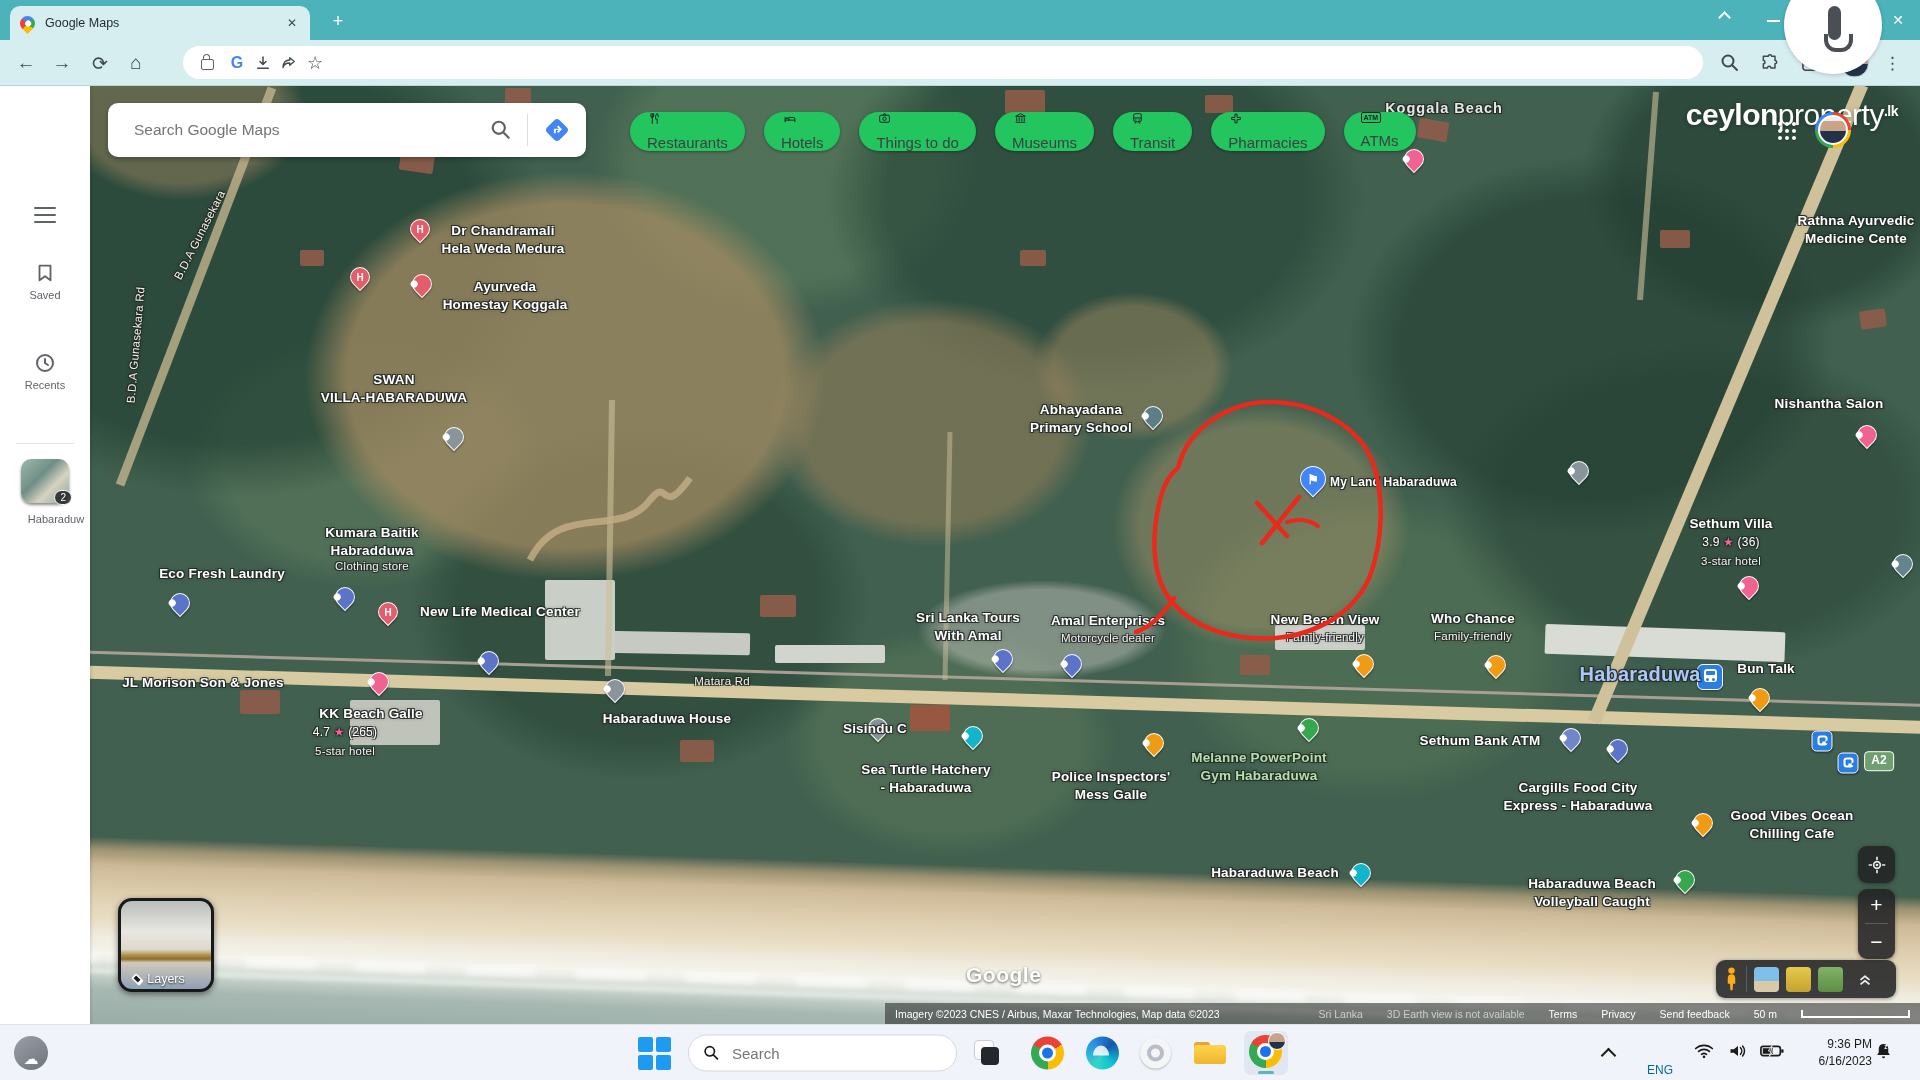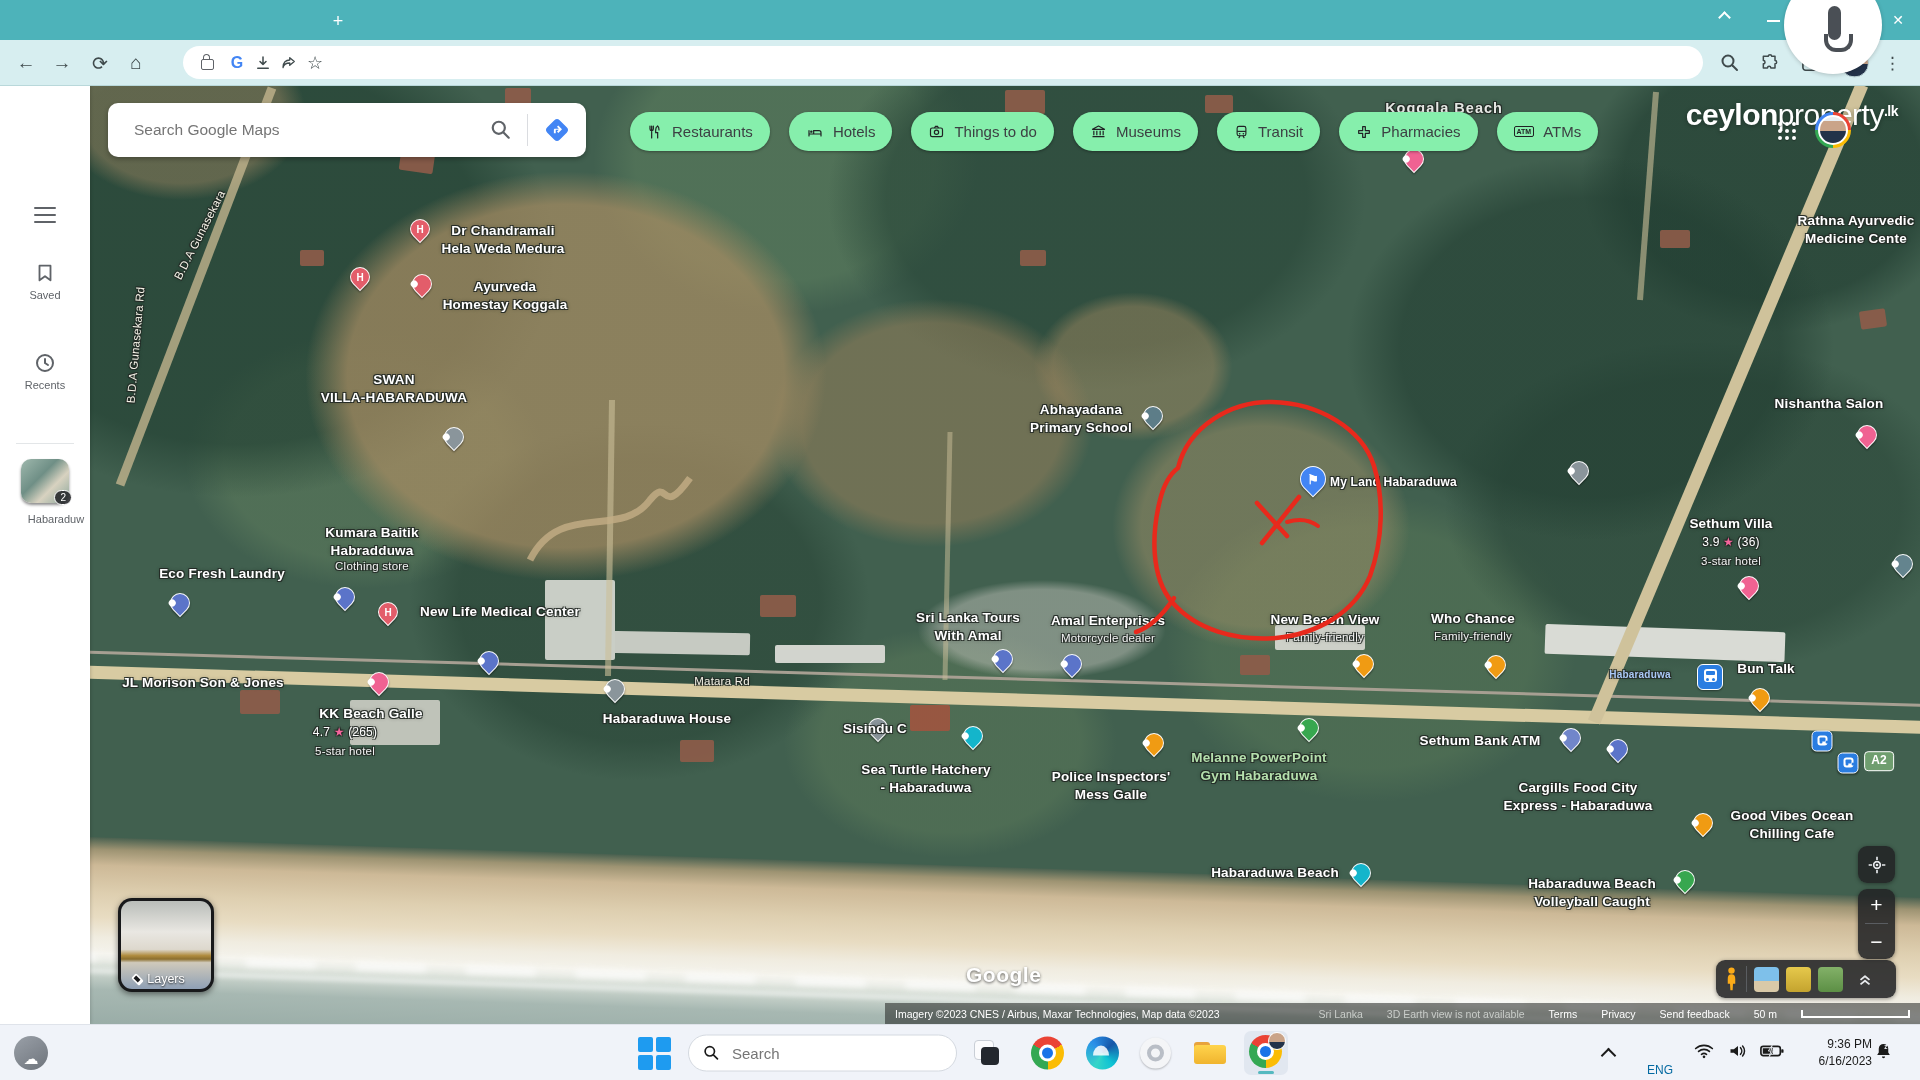--- a/index.html
+++ b/index.html
@@ -89,21 +89,21 @@
   
   .ml{position:absolute;transform:translate(-50%,-50%);text-align:center;white-space:nowrap;line-height:1.3;
       font-weight:bold;letter-spacing:.2px;
       text-shadow:-1px -1px 0 rgba(35,42,38,.9),1px -1px 0 rgba(35,42,38,.9),-1px 1px 0 rgba(35,42,38,.9),1px 1px 0 rgba(35,42,38,.9),0 0 4px rgba(0,0,0,.45);}
   .ml.poi{font-size:13.5px;color:#fff;}
   .ml.sub{font-size:11.5px;color:#f2f2f2;font-weight:normal;}
   .ml.rating{font-size:12px;color:#fff;font-weight:normal;}
   .ml.area{font-size:14.5px;color:#e4e7e3;letter-spacing:1px;}
   .ml.road{font-size:11.5px;color:#f4f1e6;font-weight:normal;}
   .ml.green{font-size:13.5px;color:#b5e0ad;}
-  .ml.transit{font-size:10px;color:#aac8f7;}
+  .ml.transit{font-size:20px;color:#aac8f7;}
   .ml.myland{font-size:12px;color:#fff;transform:translate(0,-50%);text-align:left;}
   .ml.badge{font-size:12px;color:#fff;background:#6f9e6f;border:1.5px solid #fff;border-radius:4px;
       padding:1px 6px;text-shadow:none;font-weight:bold;}
 
   
   .pin{position:absolute;width:20px;height:20px;border-radius:50% 50% 50% 0;transform:rotate(-45deg);
        border:1.5px solid rgba(255,255,255,.95);box-sizing:border-box;box-shadow:-1px 1px 2px rgba(0,0,0,.4);}
   .pin.big{width:26px;height:26px;}
   .pg{position:absolute;inset:0;display:flex;align-items:center;justify-content:center;transform:rotate(45deg);
       color:#fff;font-size:10px;font-weight:bold;}
@@ -123,22 +123,22 @@
 
   
   #msearch{position:absolute;left:108px;top:103px;width:478px;height:54px;background:#fff;border-radius:10px;
      box-shadow:0 2px 5px rgba(0,0,0,.3);z-index:30;display:flex;align-items:center;}
   #msearch input{border:none;outline:none;font-size:15.5px;color:#5f6368;margin-left:24px;width:330px;
      font-family:"Liberation Sans",sans-serif;background:transparent;}
   #msearch .sdiv{position:absolute;left:419px;top:11px;width:1px;height:32px;background:#dadce0;}
   .dirbox{position:absolute;left:434px;top:12px;width:30px;height:30px;}
 
   #chips{position:absolute;left:630px;top:112px;display:flex;gap:19px;z-index:30;}
-  .chip{display:flex;align-items:center;gap:9px;height:39px;padding:0 17px;background:#86efac;border-radius:20px;
-        box-shadow:0 1px 3px rgba(0,0,0,.35);font-size:15px;color:#3c4043;white-space:nowrap;}
+  .chip{display:flex;align-items:flex-start;gap:9px;height:39px;padding:0 17px;background:#22c55e;border-radius:20px;
+        box-shadow:0 1px 3px rgba(0,0,0,.35);font-size:15px;color:#3c4043;white-space:nowrap;flex-direction:column;}
   .atm-ic{font-size:7px;font-weight:bold;border:1.3px solid #202124;border-radius:2px;padding:1px 2px;color:#202124;}
 
   
   #watermark{position:absolute;right:22px;top:98px;z-index:29;color:#fff;font-size:30px;letter-spacing:-.5px;
      text-shadow:0 1px 4px rgba(0,0,0,.35);}
   #watermark .w1{font-weight:bold;}
   #watermark .w3{font-size:14px;vertical-align:9px;font-weight:bold;}
   #apps-grid{position:absolute;left:1778px;top:122px;width:20px;height:20px;z-index:30;
      display:grid;grid-template-columns:repeat(3,4px);grid-template-rows:repeat(3,4px);gap:3px;}
   #apps-grid i{background:#fff;border-radius:50%;box-shadow:0 1px 1px rgba(0,0,0,.3);}
@@ -224,20 +224,25 @@
   #tray-wifi{left:1694px;}#tray-vol{left:1728px;}#tray-batt{left:1760px;}
   #tray-clock{left:1788px;width:84px;text-align:right;font-size:12px;color:#1b1b1b;line-height:1.4;}
   #tray-bell{left:1874px;}
 
   [data-interactable]{cursor:default;}
 </style>
 </head>
 <body>
 
 <div id="tabbar" data-interactable="false">
+  <div class="tab" data-interactable="true">
+    <span class="favicon" data-interactable="false"></span>
+    <span class="tab-title" data-interactable="false">Google Maps</span>
+    <span class="tab-close" data-interactable="true"></span>
+  </div>
   <span class="newtab" data-interactable="true"></span>
   <span class="wctl" id="tab-chevron" data-interactable="true" style="transform:rotate(180deg);"></span>
   <span class="wctl" id="win-min" data-interactable="true"></span>
   <span class="wctl" id="win-max" data-interactable="true"></span>
   <span class="wctl" id="win-close" data-interactable="true"></span>
 </div>
 
 <div id="toolbar" data-interactable="false">
   <span class="navic" style="left:12px;" data-interactable="true">←</span>
   <span class="navic" style="left:48px;" data-interactable="true">→</span>

